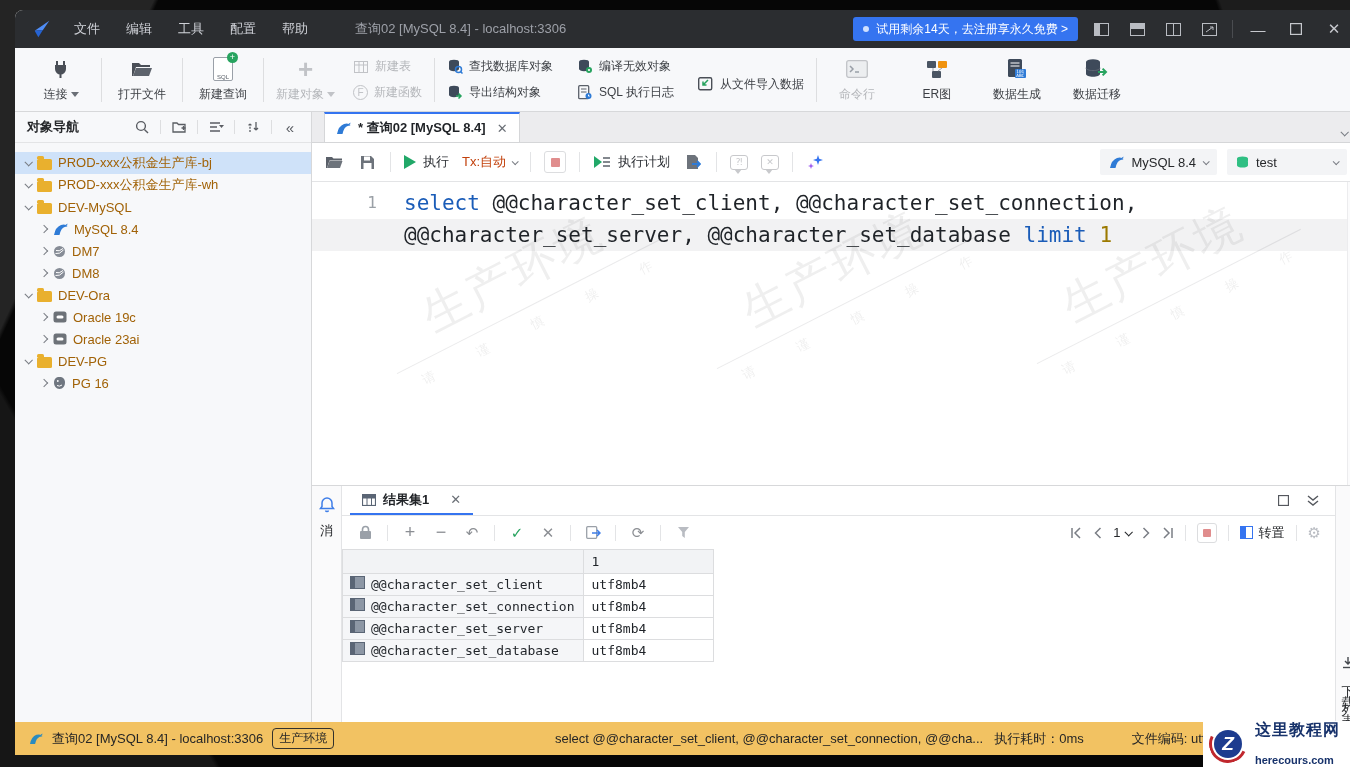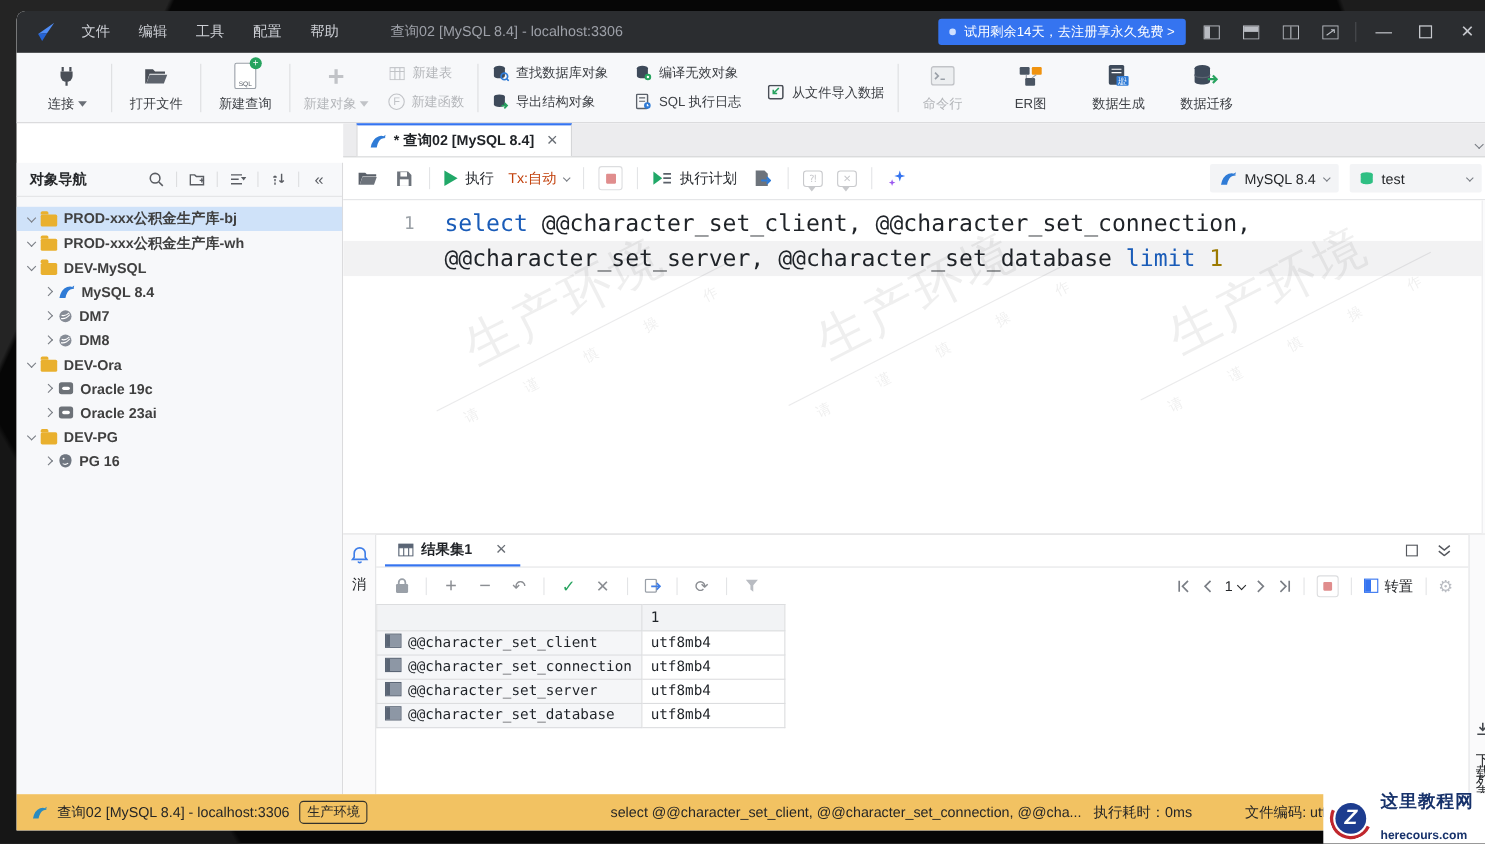--- a/index.html
+++ b/index.html
@@ -53,27 +53,27 @@
   .sqldoc::after { content:"+"; position:absolute; right:-6px; top:-6px; width:11px; height:11px;
     background:#27a35f; color:#fff; border-radius:50%; font-size:9px; line-height:11px; text-align:center; }
   .caret-d { display:inline-block; width:0; height:0; border-left:4px solid transparent;
     border-right:4px solid transparent; border-top:5px solid #6a6f76; }
   .caret-d.dis { border-top-color:#c1c3c7; }
 
   
   .main { flex:1; display:flex; min-height:0; }
 
   .sidebar { width:297px; flex:0 0 297px; background:#f7f8fa; border-right:1px solid #d7d8da;
-    display:flex; flex-direction:column;margin-top:36px; }
+    display:flex; flex-direction:column; }
   .sidebar-header { flex:0 0 31px; border-bottom:1px solid #e3e4e6; display:flex;
     align-items:center; padding:0 12px; gap:9px; }
   .sidebar-title { font-weight:bold; font-size:13px; color:#26282b; margin-right:auto; }
   .sh-ico { color:#5a5d63; width:18px; height:18px; display:flex; align-items:center; justify-content:center; }
   .sh-sep { width:1px; height:14px; background:#dddee0; }
-  .tree { padding-top:9px; font-size:13px; color:#404040;font-weight:bold; }
+  .tree { padding-top:9px; font-size:13px; color:#a16207; }
   .tree-row { height:22px; display:flex; align-items:center; padding-left:10px; gap:6px; cursor:default; }
   .tree-row.child { padding-left:26px; }
   .tree-row.selected { background:#cfe2f9; }
   .cv { display:inline-block; width:6px; height:6px; border-right:1.5px solid #7a7e85;
     border-bottom:1.5px solid #7a7e85; }
   .cv.down { transform:rotate(45deg) translateY(-1px); }
   .cv.right { transform:rotate(-45deg); }
   .folder { width:15px; height:11px; background:#e9b02e; border-radius:1.5px; position:relative; margin-top:2px; }
   .folder::before { content:""; position:absolute; left:0; top:-3px; width:7px; height:3px;
     background:#e9b02e; border-radius:1.5px 1.5px 0 0; }

